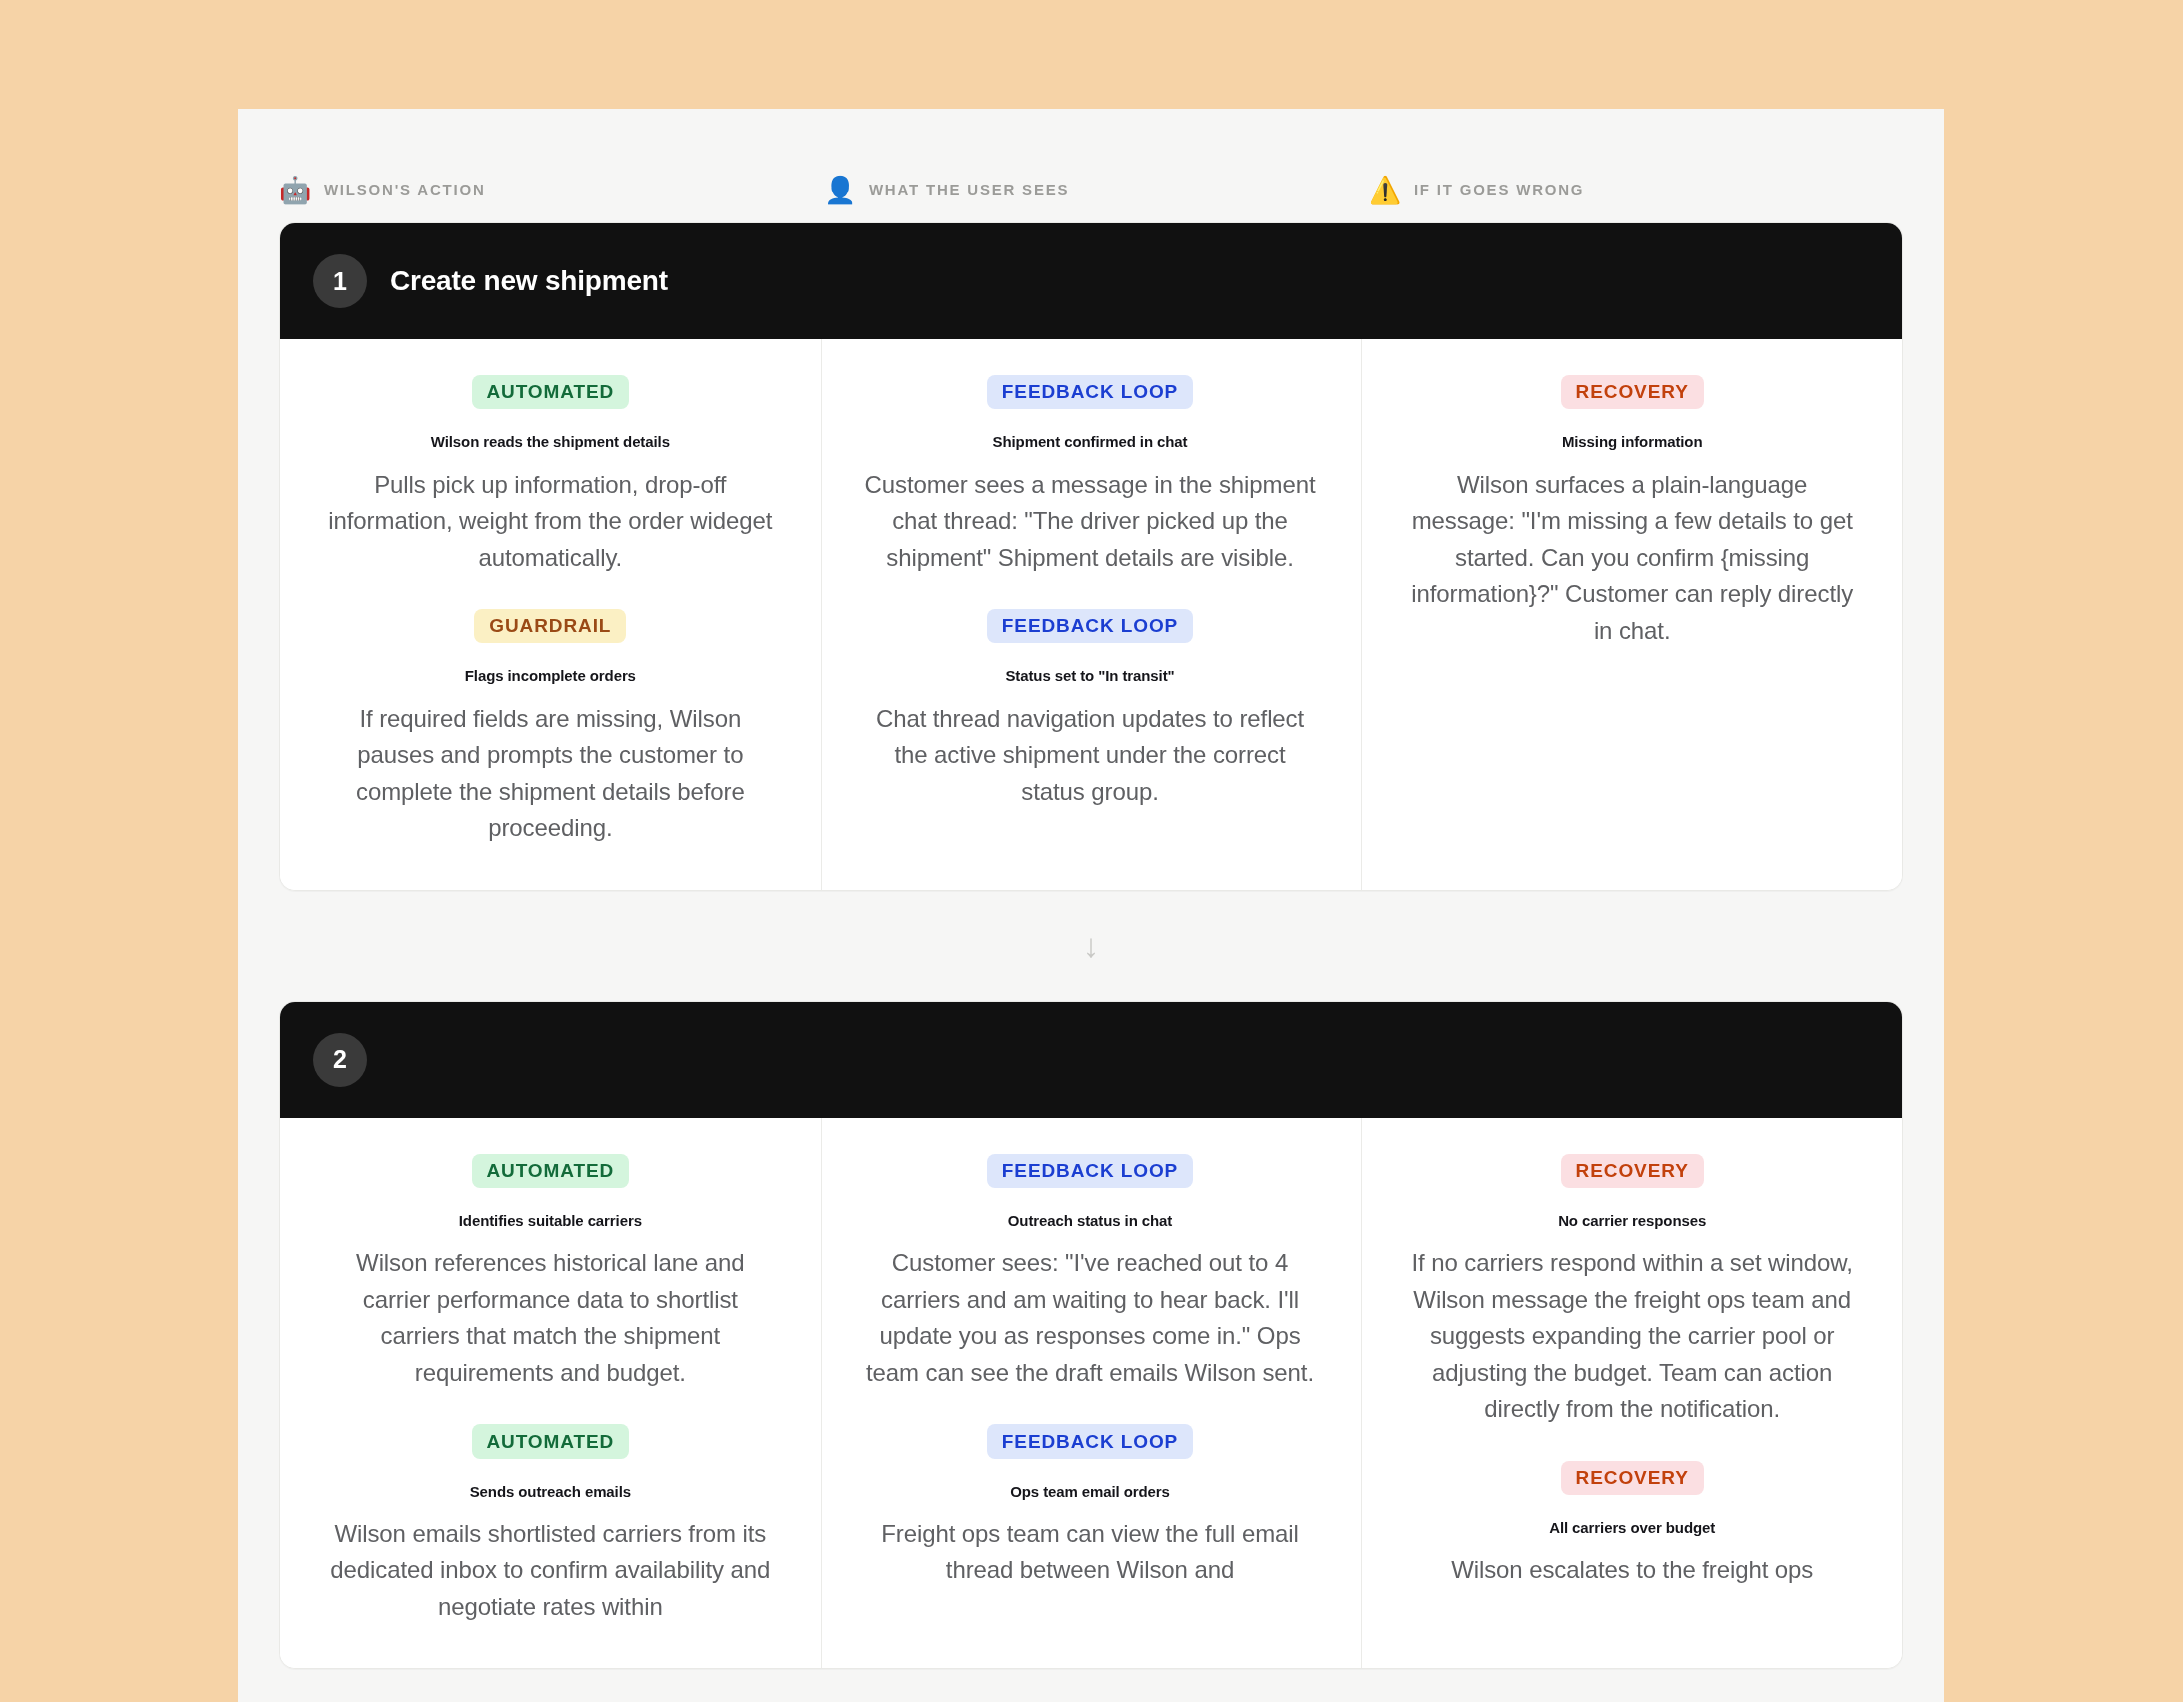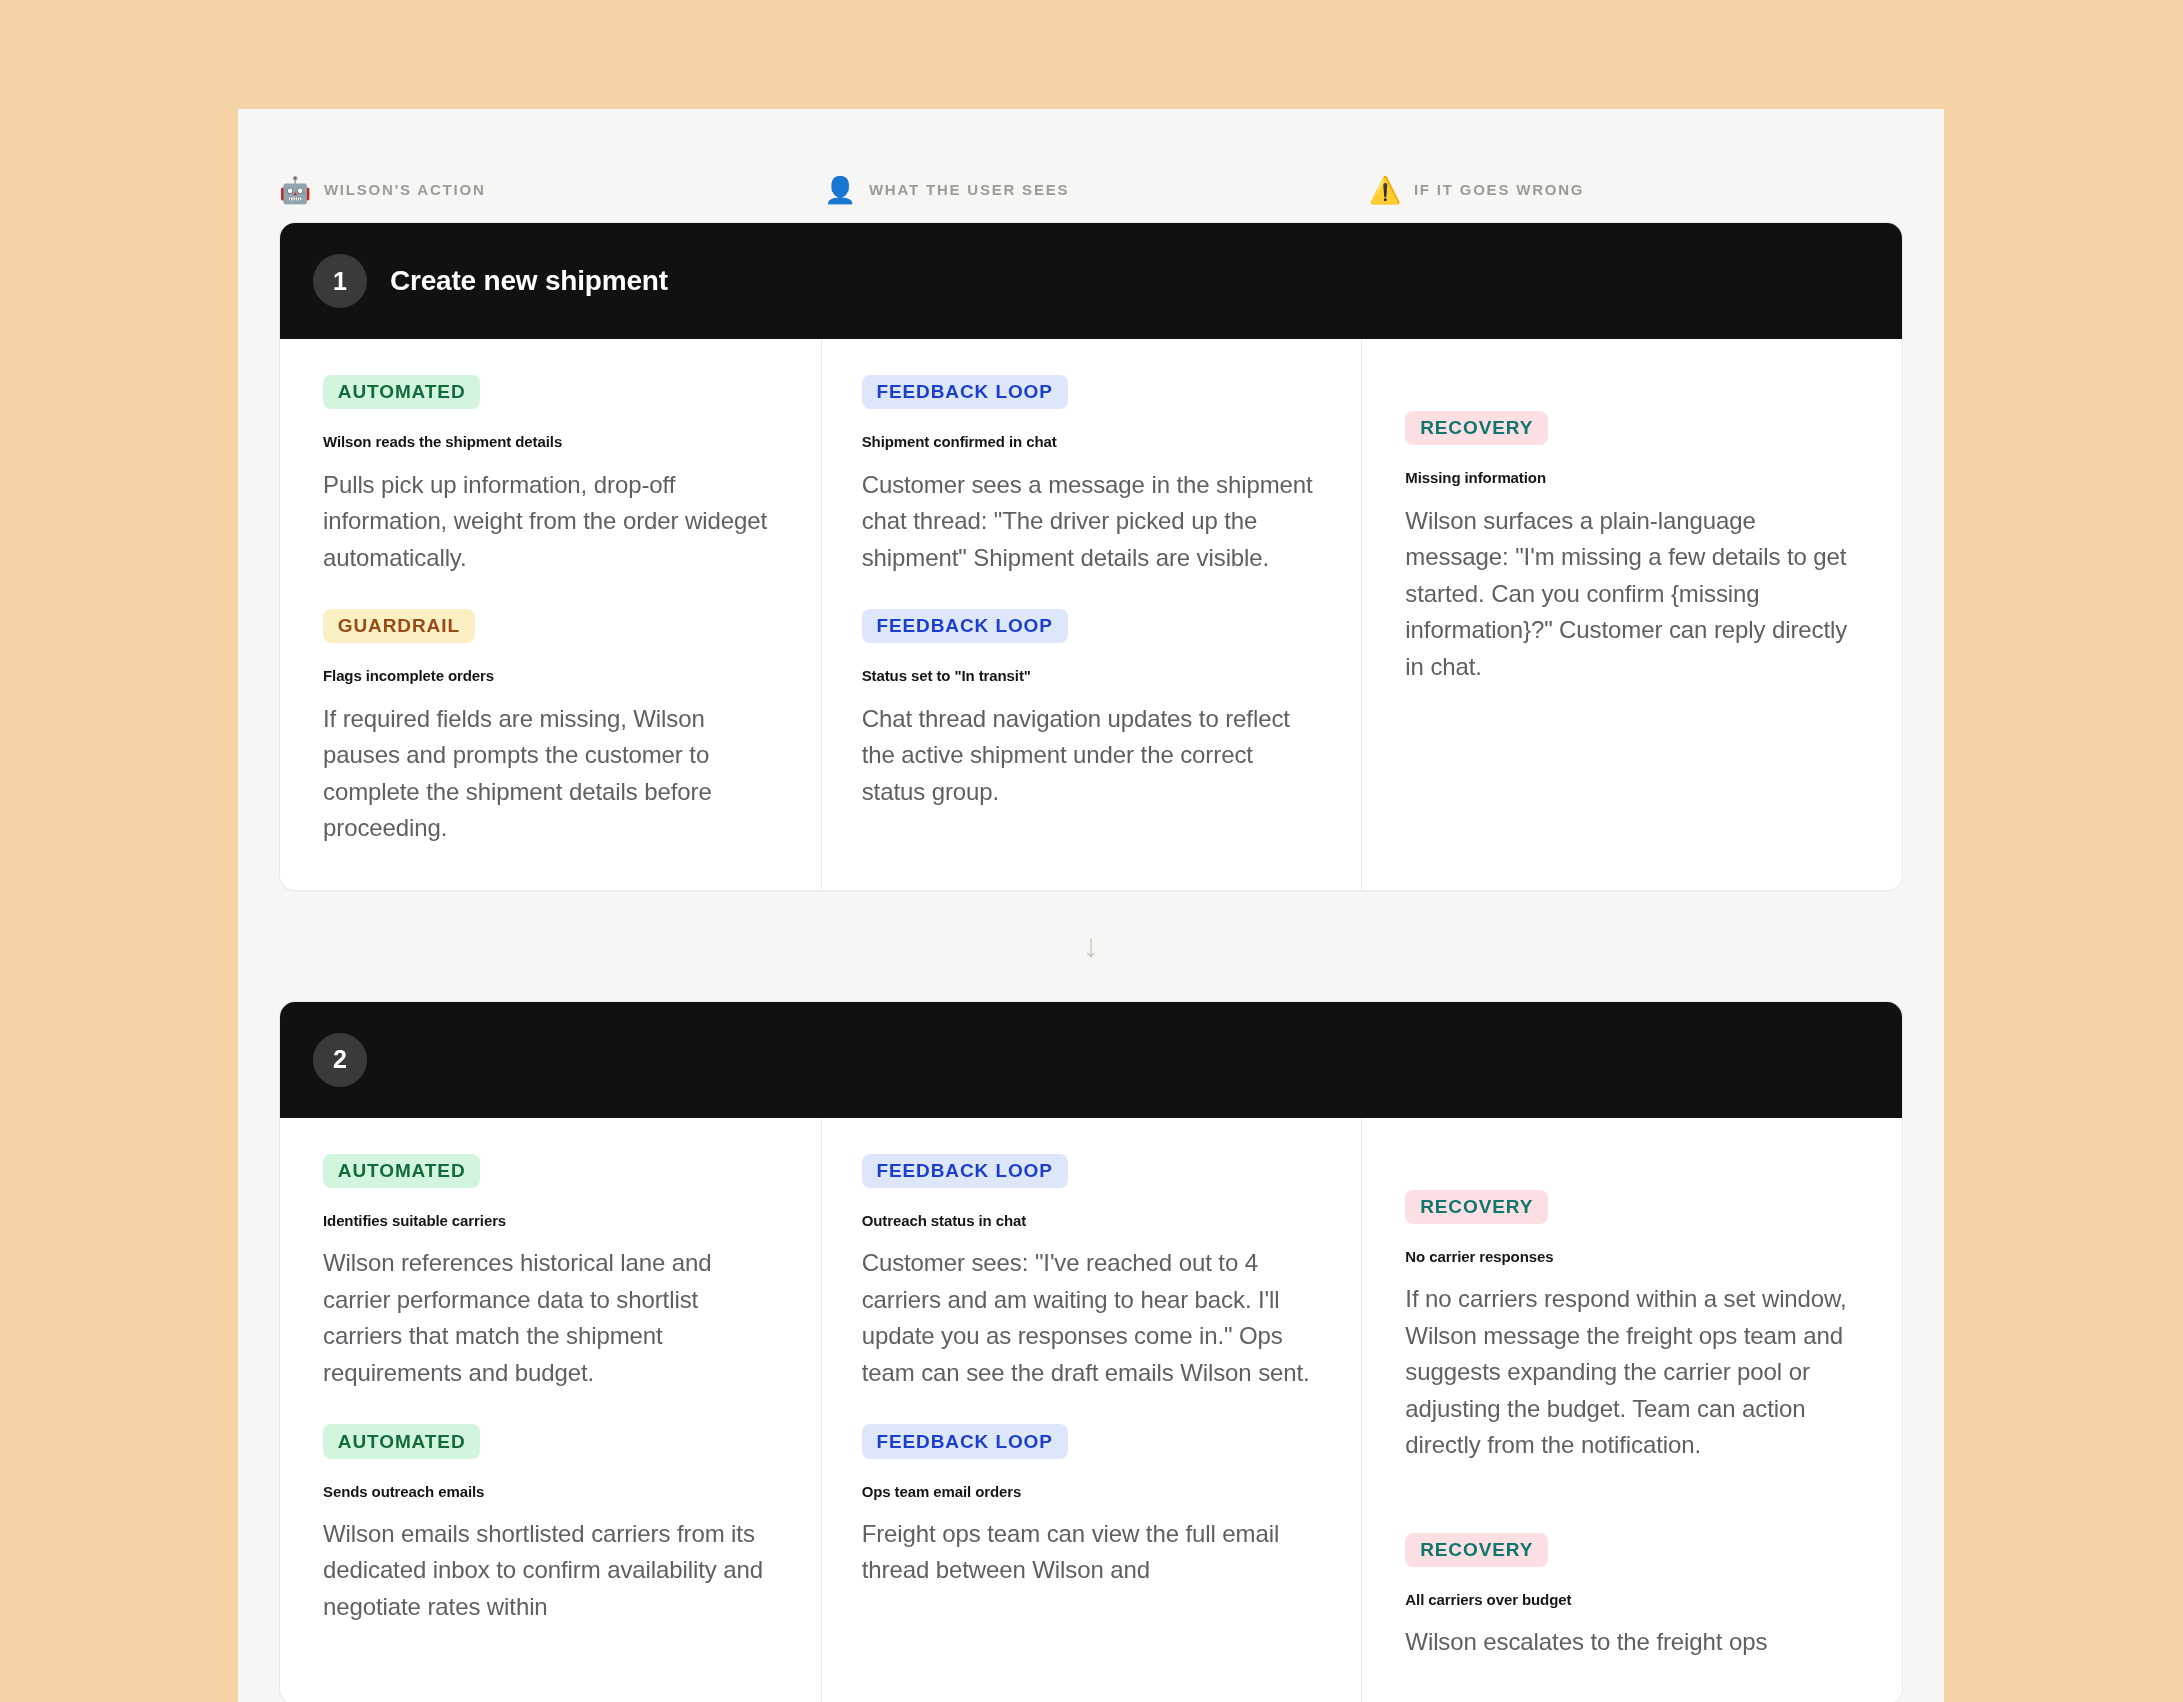--- a/index.html
+++ b/index.html
@@ -98,20 +98,21 @@
     white-space: nowrap;
   }
 
   .step-body {
     display: flex;
     background: #ffffff;
   }
 
   .step-col {
     padding: 36px 43px 43px 43px;
+    text-align: center;
   }
   .step-col.c1 { width: 541px; }
   .step-col.c2 { width: 541px; border-left: 0.6px solid #ebebe8; padding-left: 40px; }
   .step-col.c3 { width: 541px; border-left: 0.6px solid #ebebe8; }
 
   
   .block { margin-bottom: 33px; }
   .block:last-child { margin-bottom: 0; }
 
   .tag {
@@ -120,21 +121,21 @@
     padding: 7.4px 14.8px 8px 14.8px;
     font-size: 19px;
     font-weight: 700;
     letter-spacing: 0.9px;
     line-height: 1;
     margin-bottom: 23px;
   }
   .tag.automated  { background: #d4f5dd; color: #136b3a; }
   .tag.guardrail  { background: #fbf0c4; color: #9a4a16; }
   .tag.feedback   { background: #dde6fb; color: #1b3ed1; }
-  .tag.recovery   { background: #fbdfe2; color: #0f766e; margin-top: 36px; }
+  .tag.recovery   { background: #fbdfe2; color: #c2410c; }
 
   .block-title {
     font-size: 15px;
     font-weight: 700;
     color: #15151a;
     line-height: 1.3;
     margin-bottom: 14.8px;
     letter-spacing: -0.1px;
   }
 

